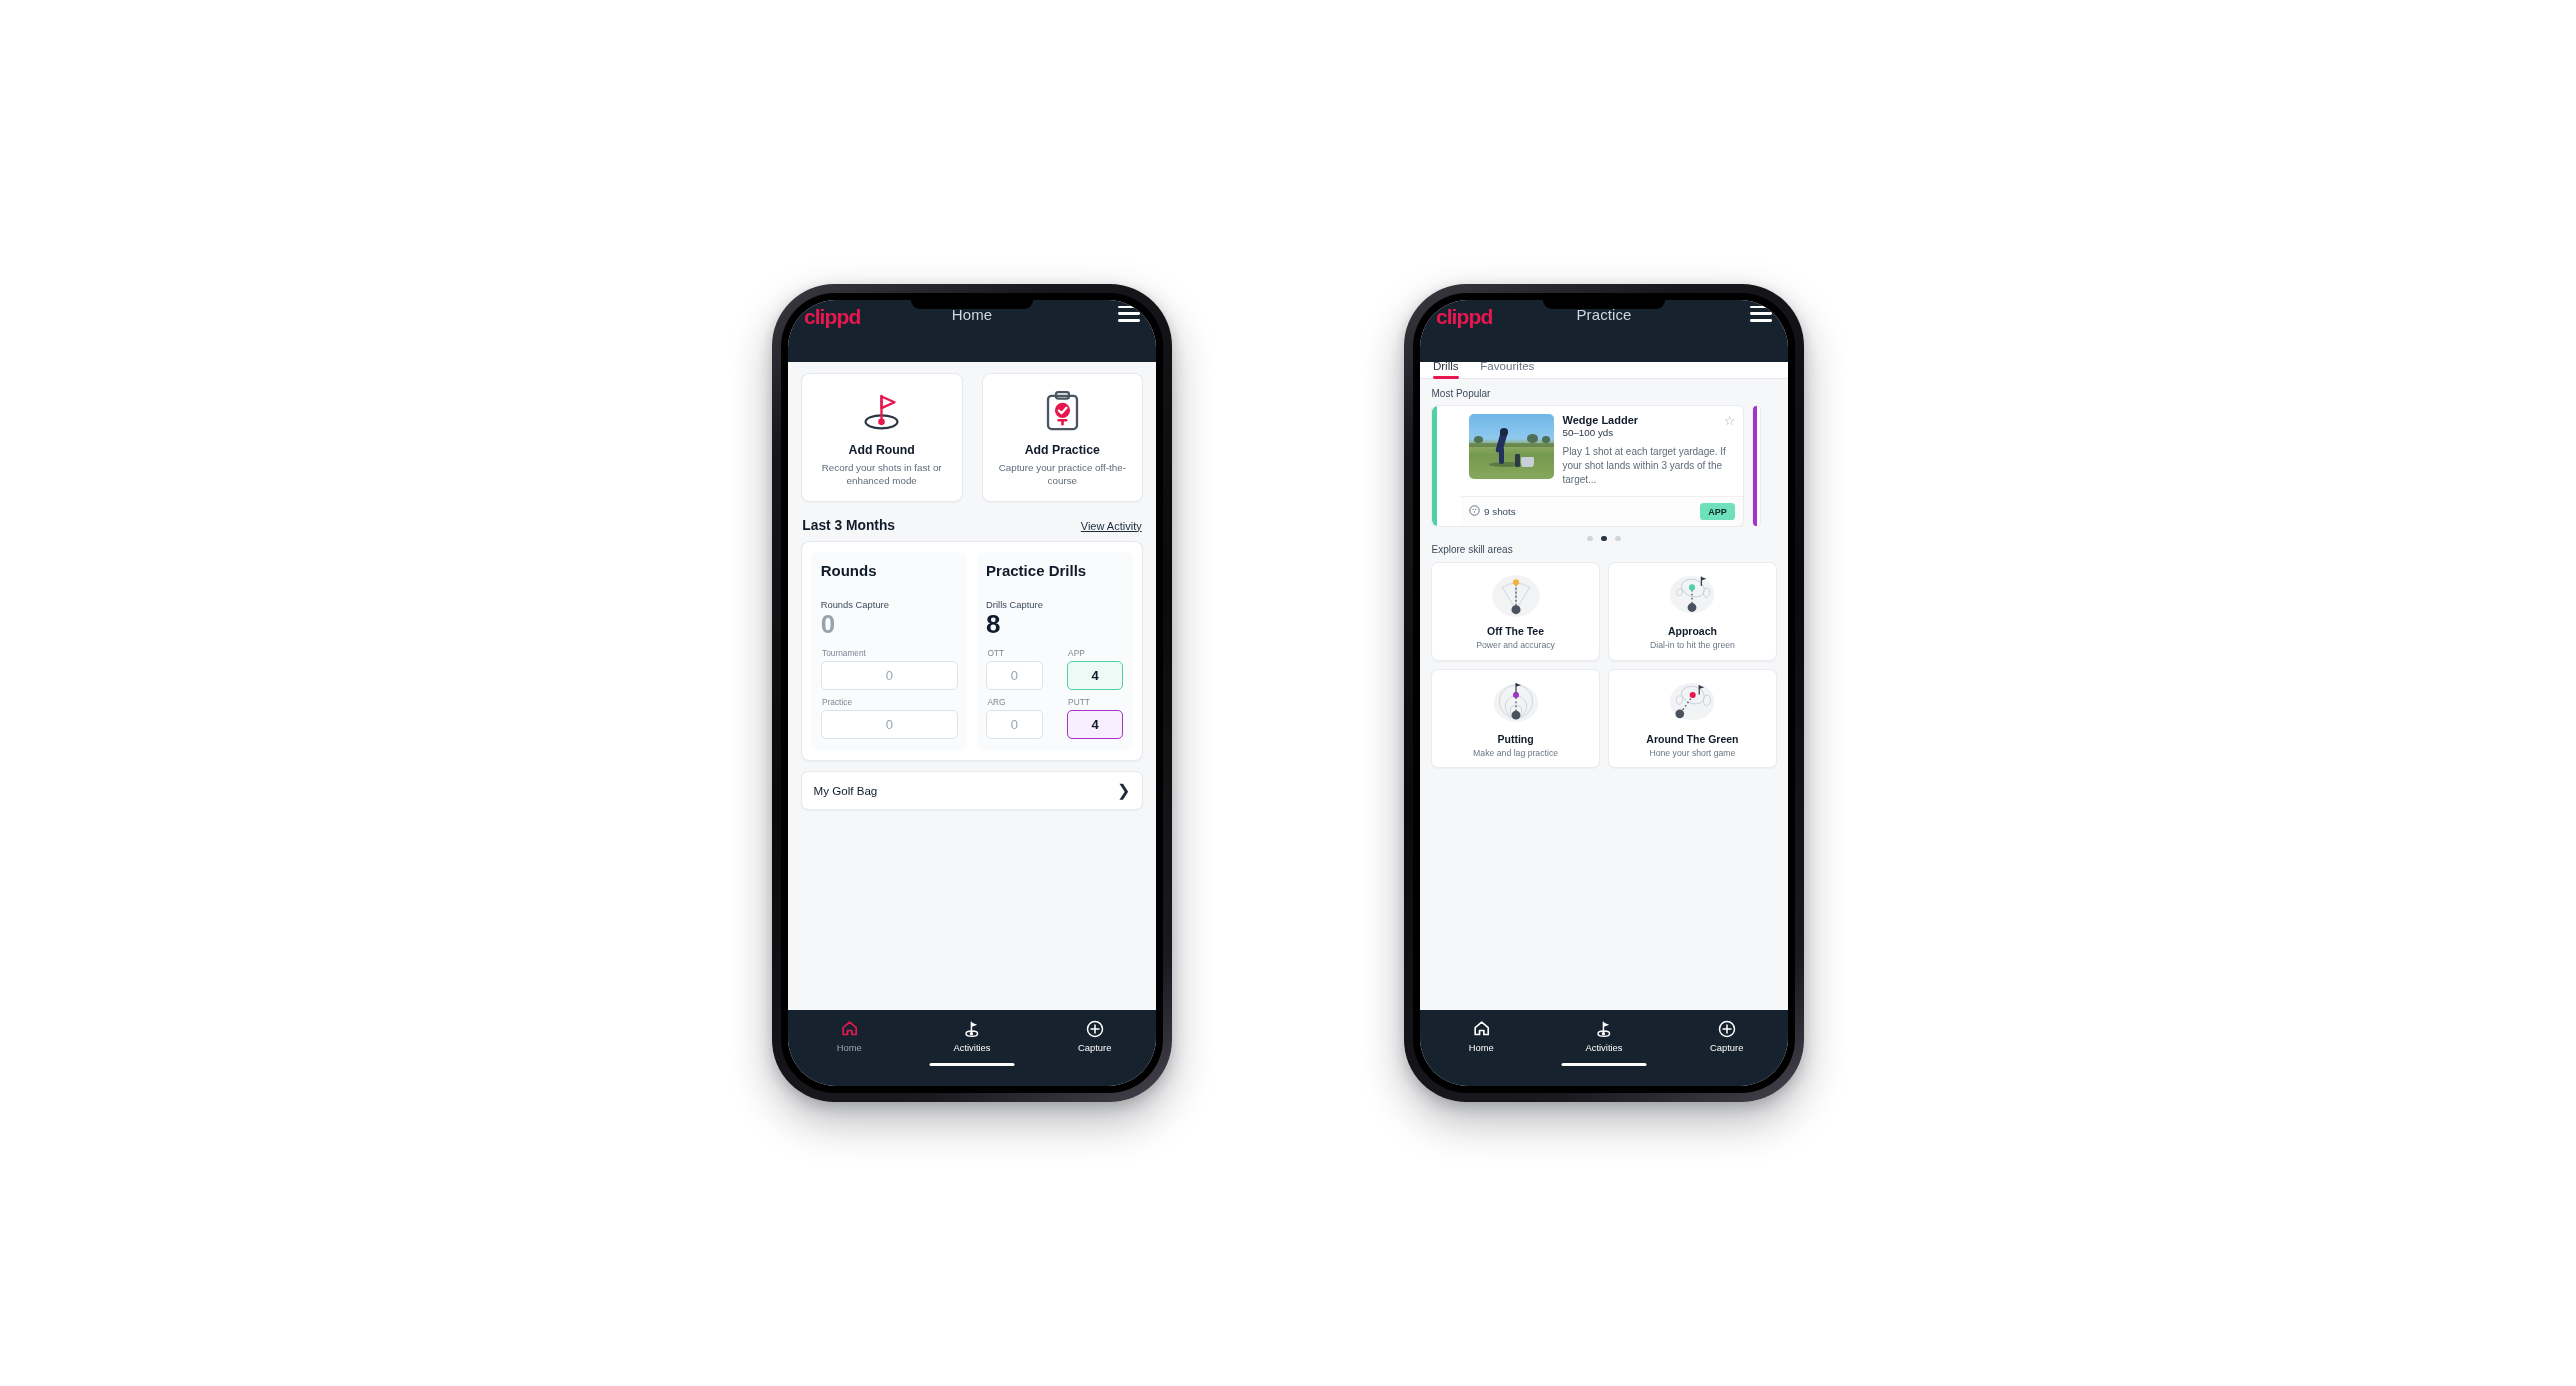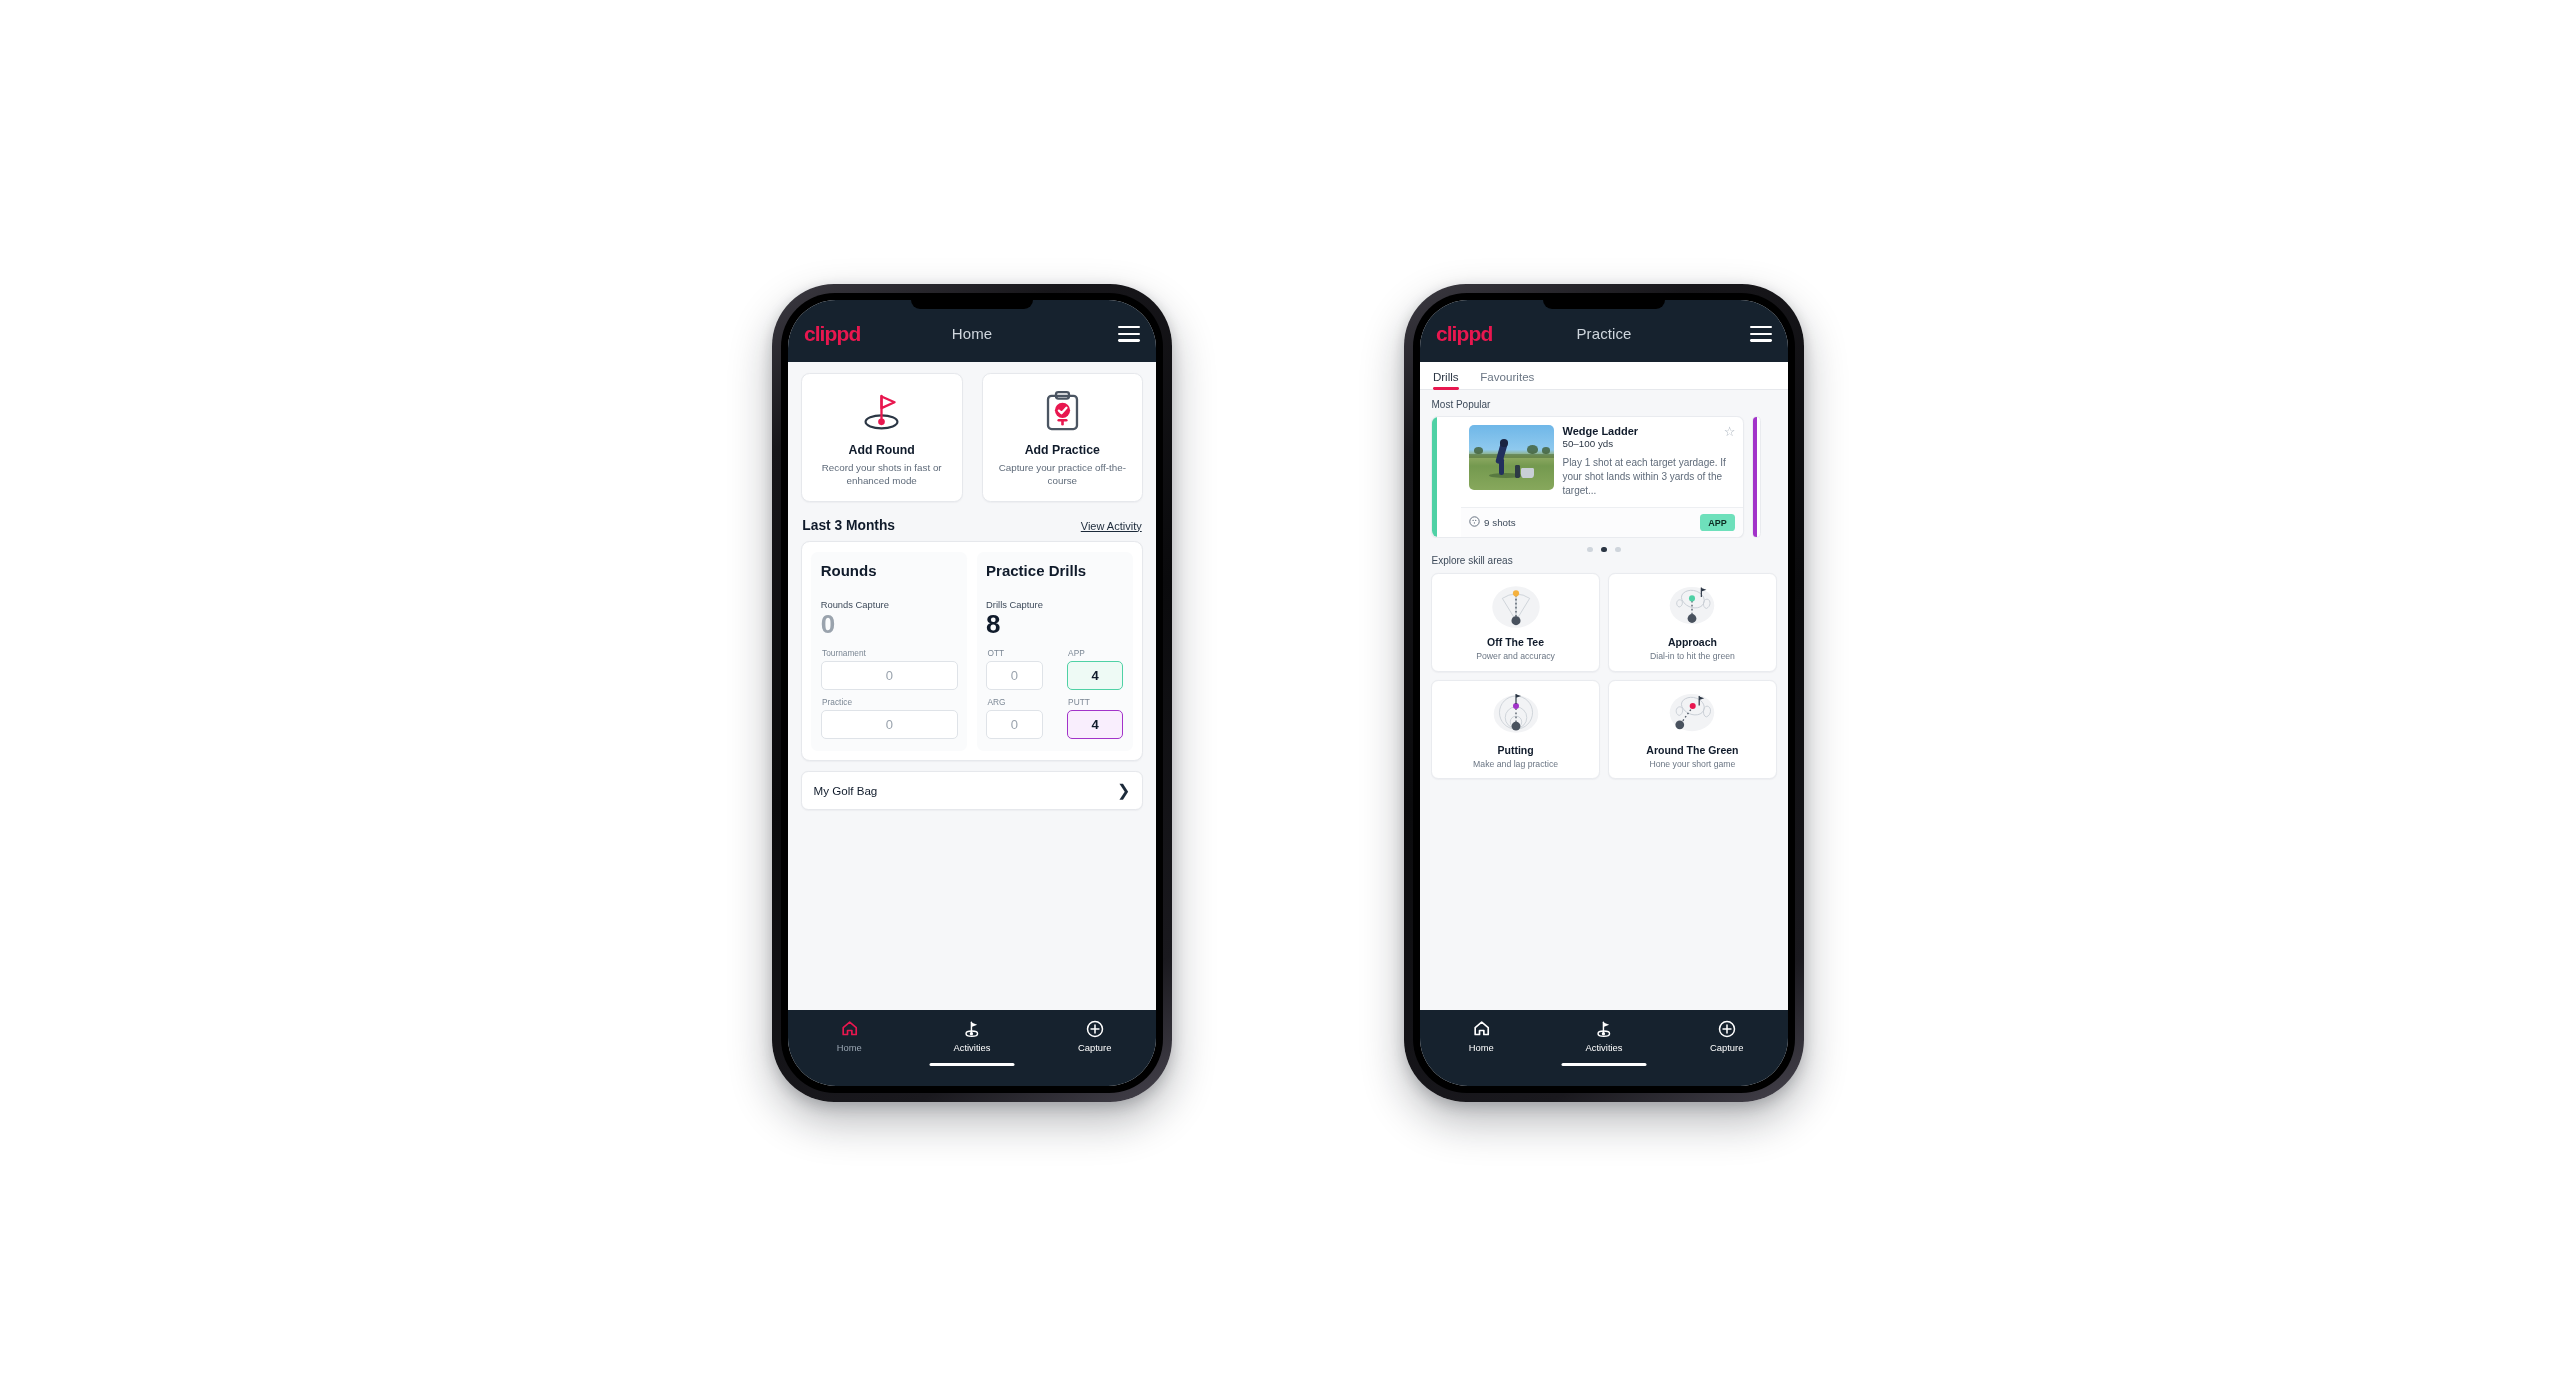--- a/index.html
+++ b/index.html
@@ -67,21 +67,20 @@
     border-radius: 0 0 10px 10px;
     z-index: 40;
   }
 
   
   .appbar {
     flex: 0 0 auto;
     height: 62px;
     background: #16222e;
     display: flex;
-    align-items: center;
     padding: 0 16px;
     box-sizing: border-box;
     position: relative;
   }
   .logo {
     font-size: 21px;
     font-weight: bold;
     letter-spacing: -0.9px;
     color: #e8174f;
     line-height: 1;
@@ -241,21 +240,21 @@
     bottom: -13px;
     width: 85px;
     height: 3.6px;
     border-radius: 2.2px;
     background: #fff;
   }
 
   
   .tabs {
     background: #fff;
-    height: 28px;
+    height: 17px;
     display: flex;
     align-items: flex-end;
     padding: 0 13px;
     box-sizing: border-box;
     border-bottom: 0.7px solid #e6e8ec;
   }
   .tab {
     font-size: 11.6px;
     color: #6b7684;
     padding: 0 10px 5.8px 0;

